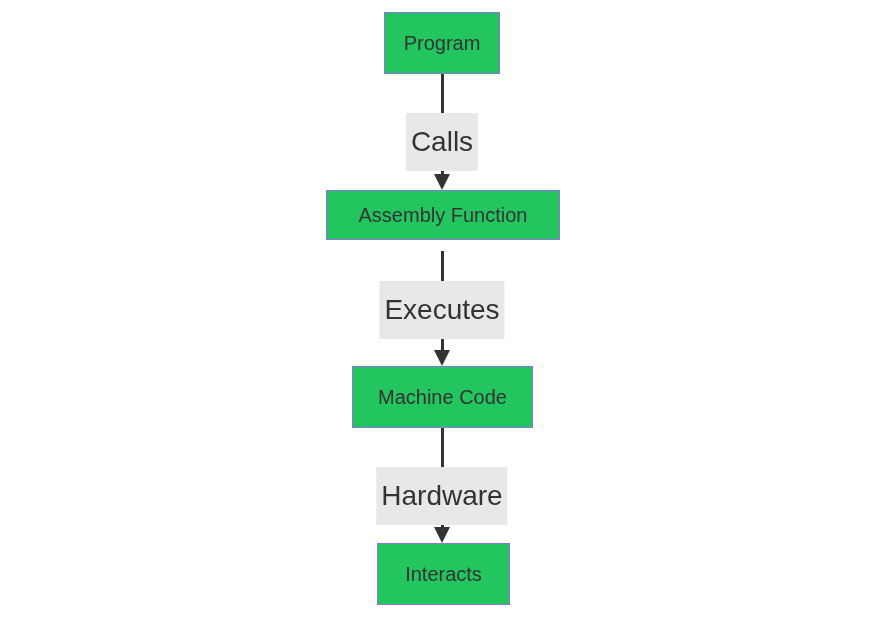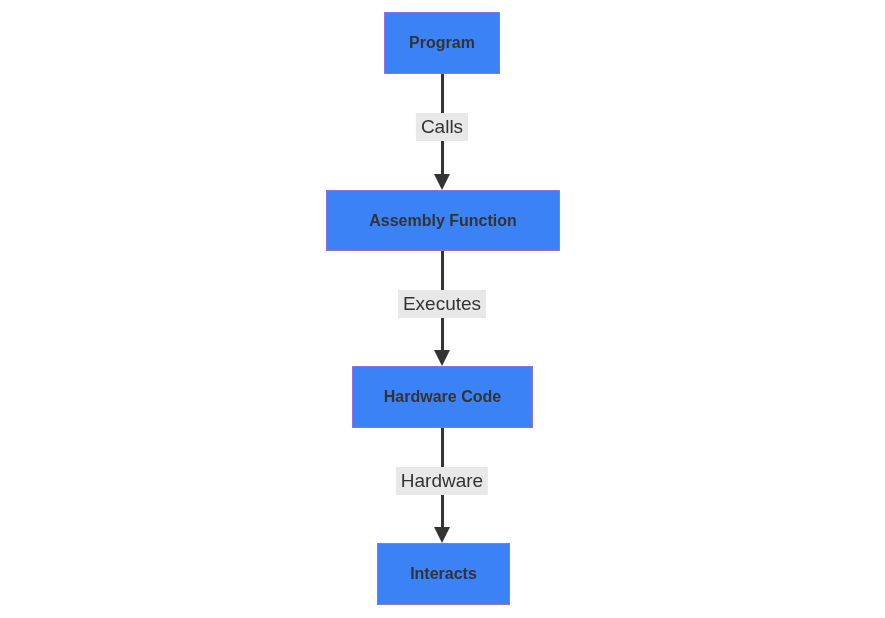--- a/index.html
+++ b/index.html
@@ -9,33 +9,32 @@
   .canvas {
     position: relative;
     width: 885px;
     height: 618px;
     background: #ffffff;
     overflow: hidden;
     font-family: "Liberation Sans", "DejaVu Sans", sans-serif;
   }
   .node {
     position: absolute;
-    background: #3b82f6;
+    background: #22c55e;
     border: 1.5px solid #9370DB;
     box-sizing: border-box;
     display: flex;
     align-items: center;
     justify-content: center;
     color: #333333;
-    font-size: 16px;
+    font-size: 20px;
     white-space: nowrap;
-    font-weight: bold;
   }
   #node-program   { left: 384px; top: 12px;  width: 116px; height: 62px; }
-  #node-assembly  { left: 326px; top: 190px; width: 234px; height: 61px; }
+  #node-assembly  { left: 326px; top: 190px; width: 234px; height: 50px; }
   #node-machine   { left: 352px; top: 366px; width: 181px; height: 62px; }
   #node-hardware  { left: 377px; top: 543px; width: 133px; height: 62px; }
 
   .edge-line {
     position: absolute;
     left: 440.5px;
     width: 3px;
     background: #333333;
   }
   #edge-line-1 { top: 74px;  height: 103px; }
@@ -54,42 +53,42 @@
   #arrowhead-1 { top: 174px; }
   #arrowhead-2 { top: 350px; }
   #arrowhead-3 { top: 527px; }
 
   .edge-label {
     position: absolute;
     left: 442px;
     transform: translateX(-50%);
     background: #e8e8e8;
     color: #333333;
-    font-size: 19px;
+    font-size: 28px;
     line-height: 26px;
-    padding: 1px 5px;
+    padding: 16px 5px;
     white-space: nowrap;
   }
   #edge-label-1 { top: 113px; }
-  #edge-label-2 { top: 290px; }
+  #edge-label-2 { top: 281px; }
   #edge-label-3 { top: 467px; }
 </style>
 </head>
 <body>
 
 <div class="canvas">
 
   <div class="node" id="node-program">
     <span>Program</span>
   </div>
   <div class="node" id="node-assembly">
     <span>Assembly Function</span>
   </div>
   <div class="node" id="node-machine">
-    <span>Hardware Code</span>
+    <span>Machine Code</span>
   </div>
   <div class="node" id="node-hardware">
     <span>Interacts</span>
   </div>
 
   <div class="edge-line" id="edge-line-1"></div>
   <div class="arrowhead" id="arrowhead-1"></div>
   <div class="edge-label" id="edge-label-1">Calls</div>
 
   <div class="edge-line" id="edge-line-2"></div>

